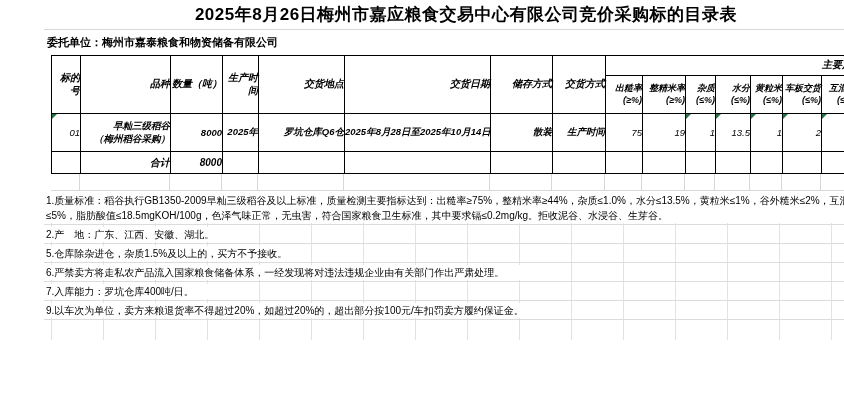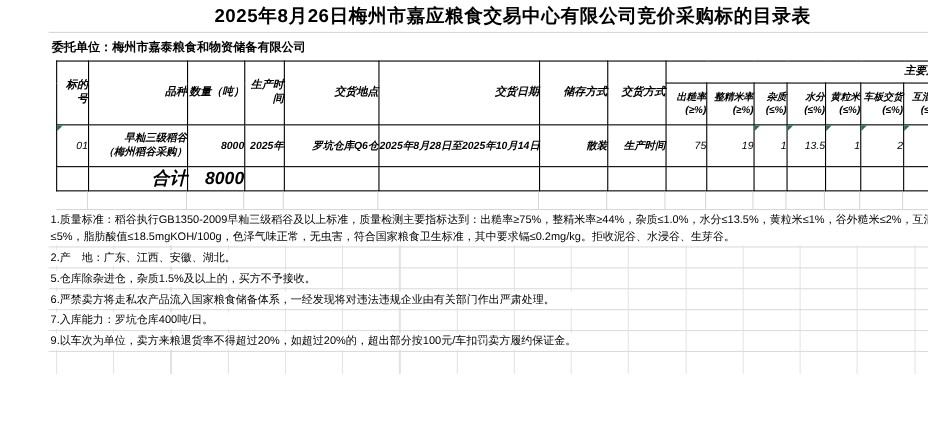--- a/index.html
+++ b/index.html
@@ -29,21 +29,21 @@
   table { border-collapse:collapse; table-layout:fixed; width:831px; margin-left:7px; position:relative; z-index:1; background:#fff; }
   td, th { border:1px solid #000; text-align:right; vertical-align:middle; position:relative; overflow:visible;font-style:italic; }
   th { font-size:10px; font-weight:bold; line-height:1.25; }
   .qhead th { font-size:9px; padding:1px 0; }
   .qhead .limit { font-weight:bold; }
   td { font-size:9.5px; white-space:nowrap; }
   .bold { font-weight:bold; }
   .hdr-top { height:20px; }
   .hdr-sub { height:38px; }
   .data-row td { height:38px; }
-  .total-row td { height:22px; font-weight:bold; font-size:16px; }
+  .total-row td { height:22px; font-weight:bold; font-size:10px; }
   .variety { line-height:1.35; font-weight:bold; }
 
   
   .flag { position:absolute; left:0; top:0; width:0; height:0;
     border-top:5px solid #217346; border-right:5px solid transparent; }
 
   
   .empty-row { position:relative; z-index:1; margin-left:7px; width:831px; height:17px;
     display:flex; border-bottom:1px solid #d8d8d8; }
   .empty-row i { display:block; height:100%; border-right:1px solid #d8d8d8; }

